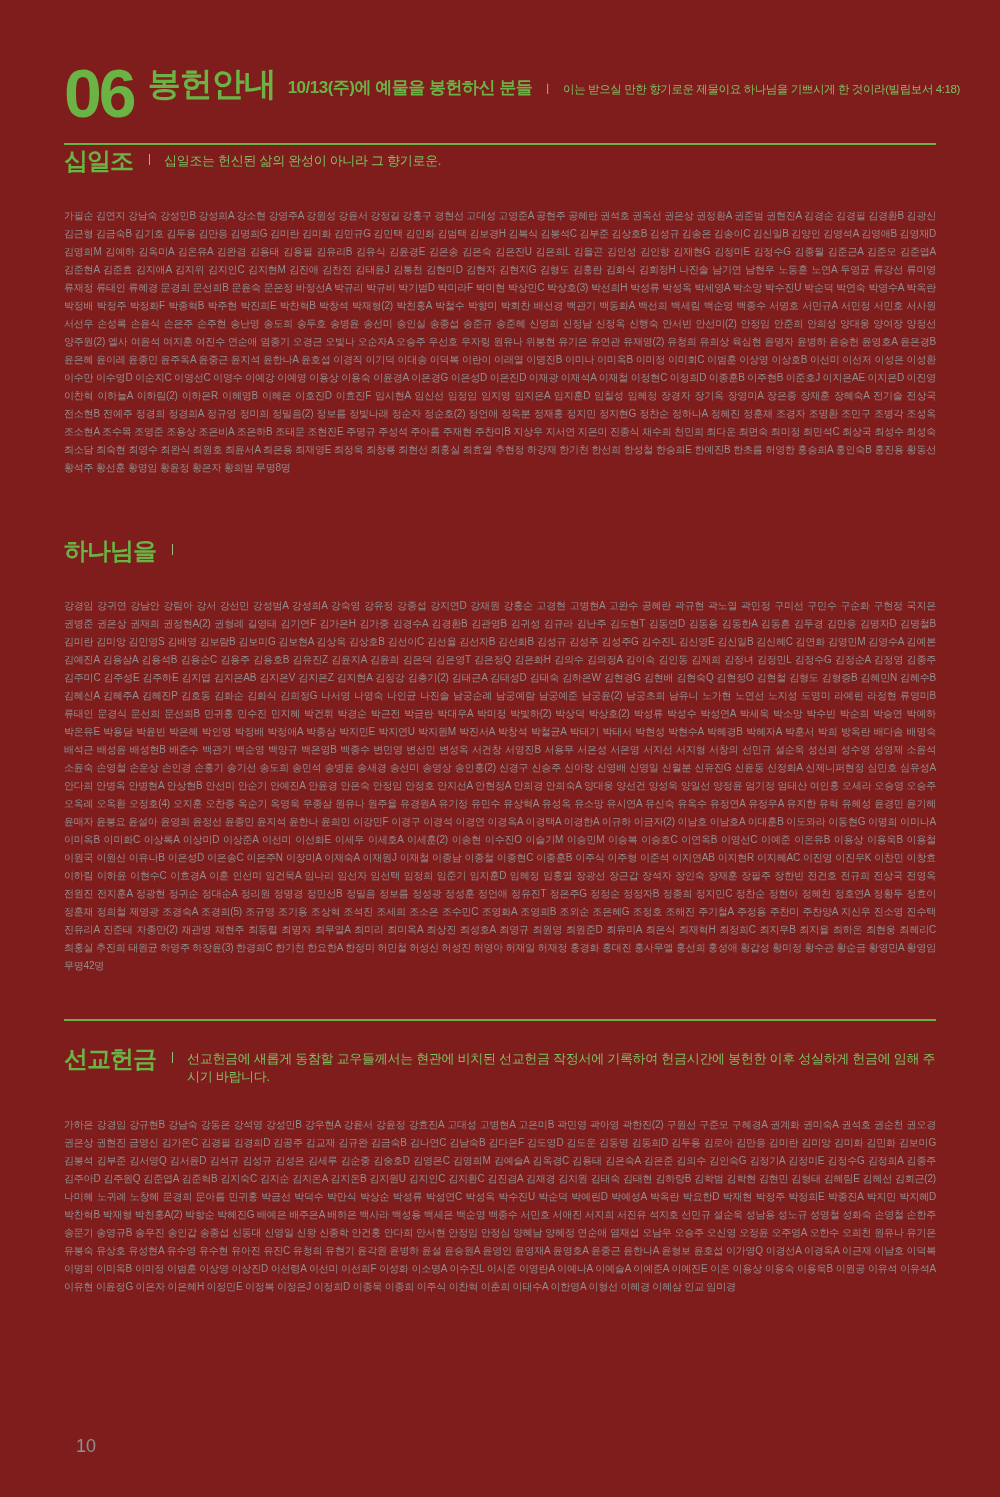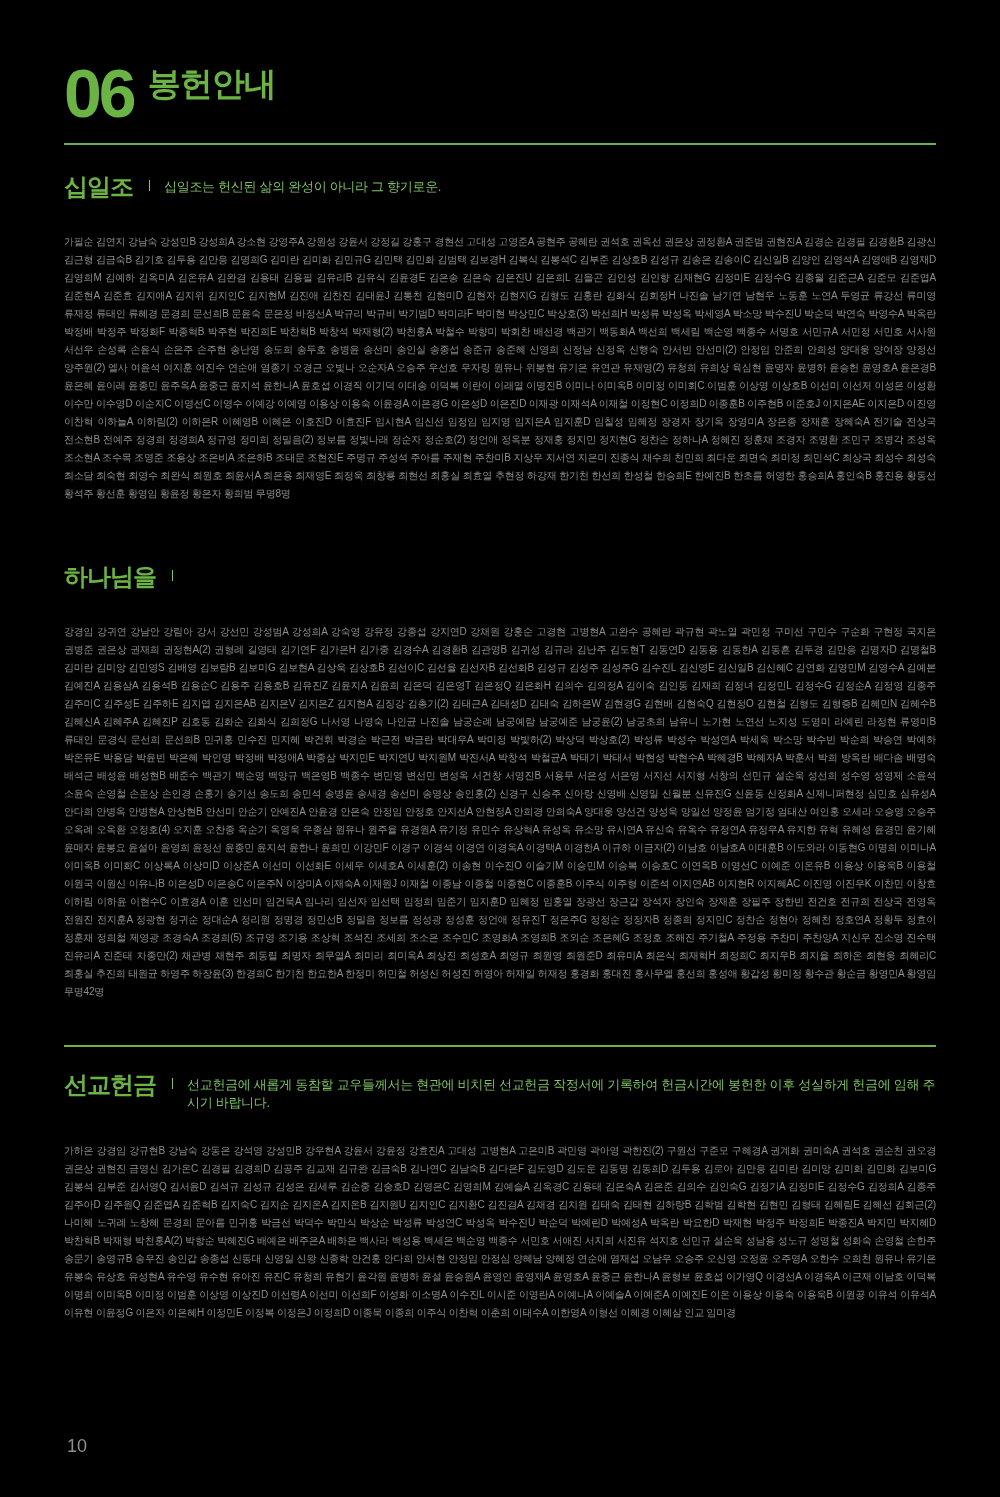--- a/index.html
+++ b/index.html
@@ -3,21 +3,21 @@
 <meta charset="utf-8">
 <style>
   * { margin: 0; padding: 0; box-sizing: border-box; }
   html, body { background: #ffffff; }
   body { font-family: "Liberation Sans", "DejaVu Sans", sans-serif; }
   .page {
     position: relative;
     width: 1000px;
     height: 1497px;
     margin: 0 auto;
-    background: #000000;
+    background: #7f1d1d;
     overflow: hidden;
   }
   .content { padding: 0 64px; }
 
   
   .header { display: flex; align-items: flex-start; padding-top: 62px; }
   .big-num {
     color: #6cb345;
     font-size: 68px;
     font-weight: bold;
@@ -49,21 +49,21 @@
     letter-spacing: -0.3px;
   }
   .rule {
     border: none;
     border-top: 2px solid #6cb345;
     margin-top: 18px;
   }
 
   
   .section-head { display: flex; align-items: flex-start; }
-  .sec-mt1 { margin-top: 26px; }
+  .sec-mt1 { }
   .sec-mt2 { margin-top: 58px; }
   .sec-mt3 { margin-top: 22px; }
   .section-title {
     color: #6cb345;
     font-size: 24px;
     font-weight: bold;
     letter-spacing: -1px;
     white-space: nowrap;
   }
   .section-sep { color: #9ccf86; font-size: 13px; margin: 6px 8px 0 10px; }
@@ -78,36 +78,41 @@
     text-align: justify;
     letter-spacing: -0.2px;
     word-break: keep-all;
   }
 
   .rule2 { margin-top: 44px; }
 
   
   .page-number {
     position: absolute;
-    left: 67px;
+    left: 76px;
     bottom: 40px;
     color: #8f8f8f;
     font-size: 18px;
   }
 </style>
 </head>
 <body>
 
 <div class="page">
   <div class="content">
 
     <div class="header">
       <div class="big-num">06</div>
       <div class="header-title">봉헌안내</div>
       <div class="header-right">
+        <div class="header-line1">
+          <span class="header-subtitle">10/13(주)에 예물을 봉헌하신 분들</span>
+          <span class="header-sep">ㅣ</span>
+          <span class="header-verse">이는 받으실 만한 향기로운 제물이요 하나님을 기쁘시게 한 것이라(빌립보서 4:18)</span>
+        </div>
       </div>
     </div>
 
     <hr class="rule">
 
     <div class="section-head sec-mt1">
       <div class="section-title">십일조</div>
       <div class="section-sep">ㅣ</div>
       <div class="section-desc">십일조는 헌신된 삶의 완성이 아니라 그 향기로운.</div>
     </div>

